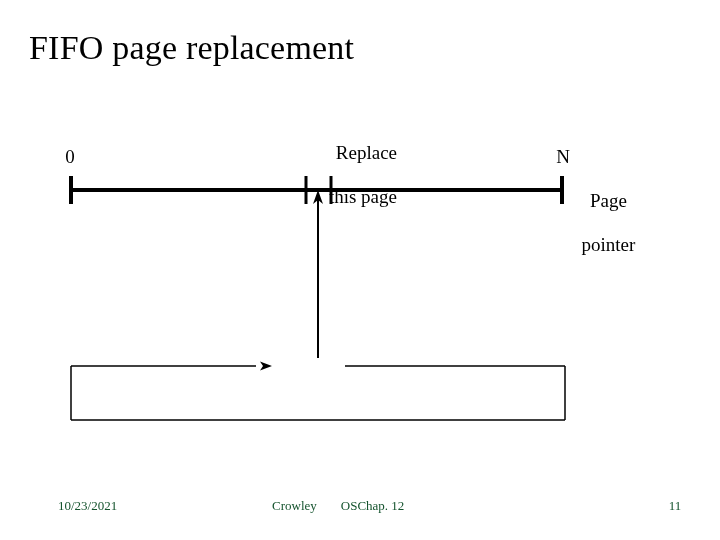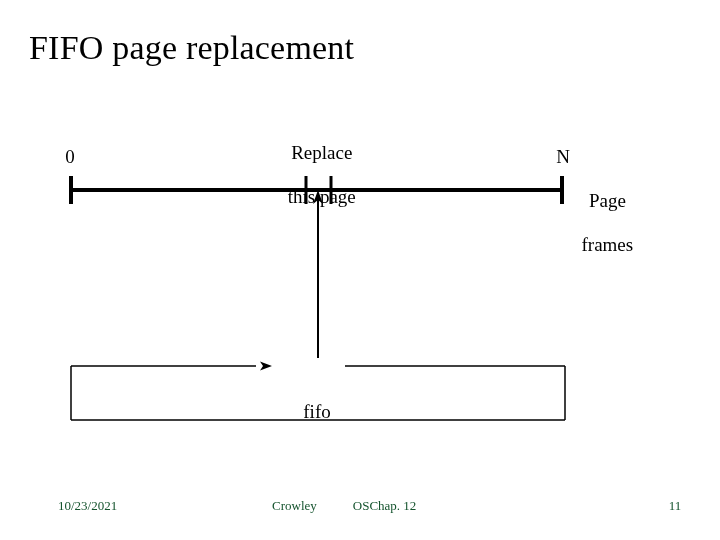--- a/index.html
+++ b/index.html
@@ -79,21 +79,21 @@
     line-height: 22px;
     text-align: center;
   }
 
   .label-replace {
     left: 237px;
     top: 120px;
     width: 160px;
     font-size: 19px;
     line-height: 22px;
-    text-align: center;
+    text-align: right;
   }
 
   .label-fifo-pointer {
     left: 237px;
     top: 357px;
     width: 160px;
     font-size: 19px;
     line-height: 22px;
     text-align: center;
   }
@@ -118,21 +118,21 @@
     top: 0;
     white-space: nowrap;
   }
   .footer-center {
     position: absolute;
     left: 272px;
     top: 0;
     white-space: nowrap;
   }
   .footer-center .fc-item { display: inline-block; }
-  .footer-center .fc-author { margin-right: 36px; }
+  .footer-center .fc-author { margin-right: 24px; }
   .footer-center .fc-course { }
   .footer-page {
     position: absolute;
     left: 655px;
     top: 0;
     width: 40px;
     text-align: center;
     white-space: nowrap;
   }
 </style>
@@ -166,30 +166,29 @@
     <line x1="71" y1="420" x2="565" y2="420" stroke="#000000" stroke-width="1.5"></line>
   </svg>
 </div>
 
 <div class="annot label-zero">0</div>
 
 <div class="annot label-n">N</div>
 
 <div class="annot label-page-frames">
   <span>Page</span><br>
-  <span>frames</span>
+  <span>pointer</span>
 </div>
 
 <div class="annot label-replace">
   <span>Replace</span><br>
   <span>this page</span>
 </div>
 
 <div class="annot label-fifo-pointer">
-  <span class="l1">fifo</span>
 </div>
 
 <div class="footer">
   <div class="footer-date">10/23/2021</div>
   <div class="footer-center">
     <span class="fc-item fc-author">Crowley</span><span class="fc-item fc-course">OS</span><span class="fc-item fc-chapter">Chap. 12</span>
   </div>
   <div class="footer-page">11</div>
 </div>
 

